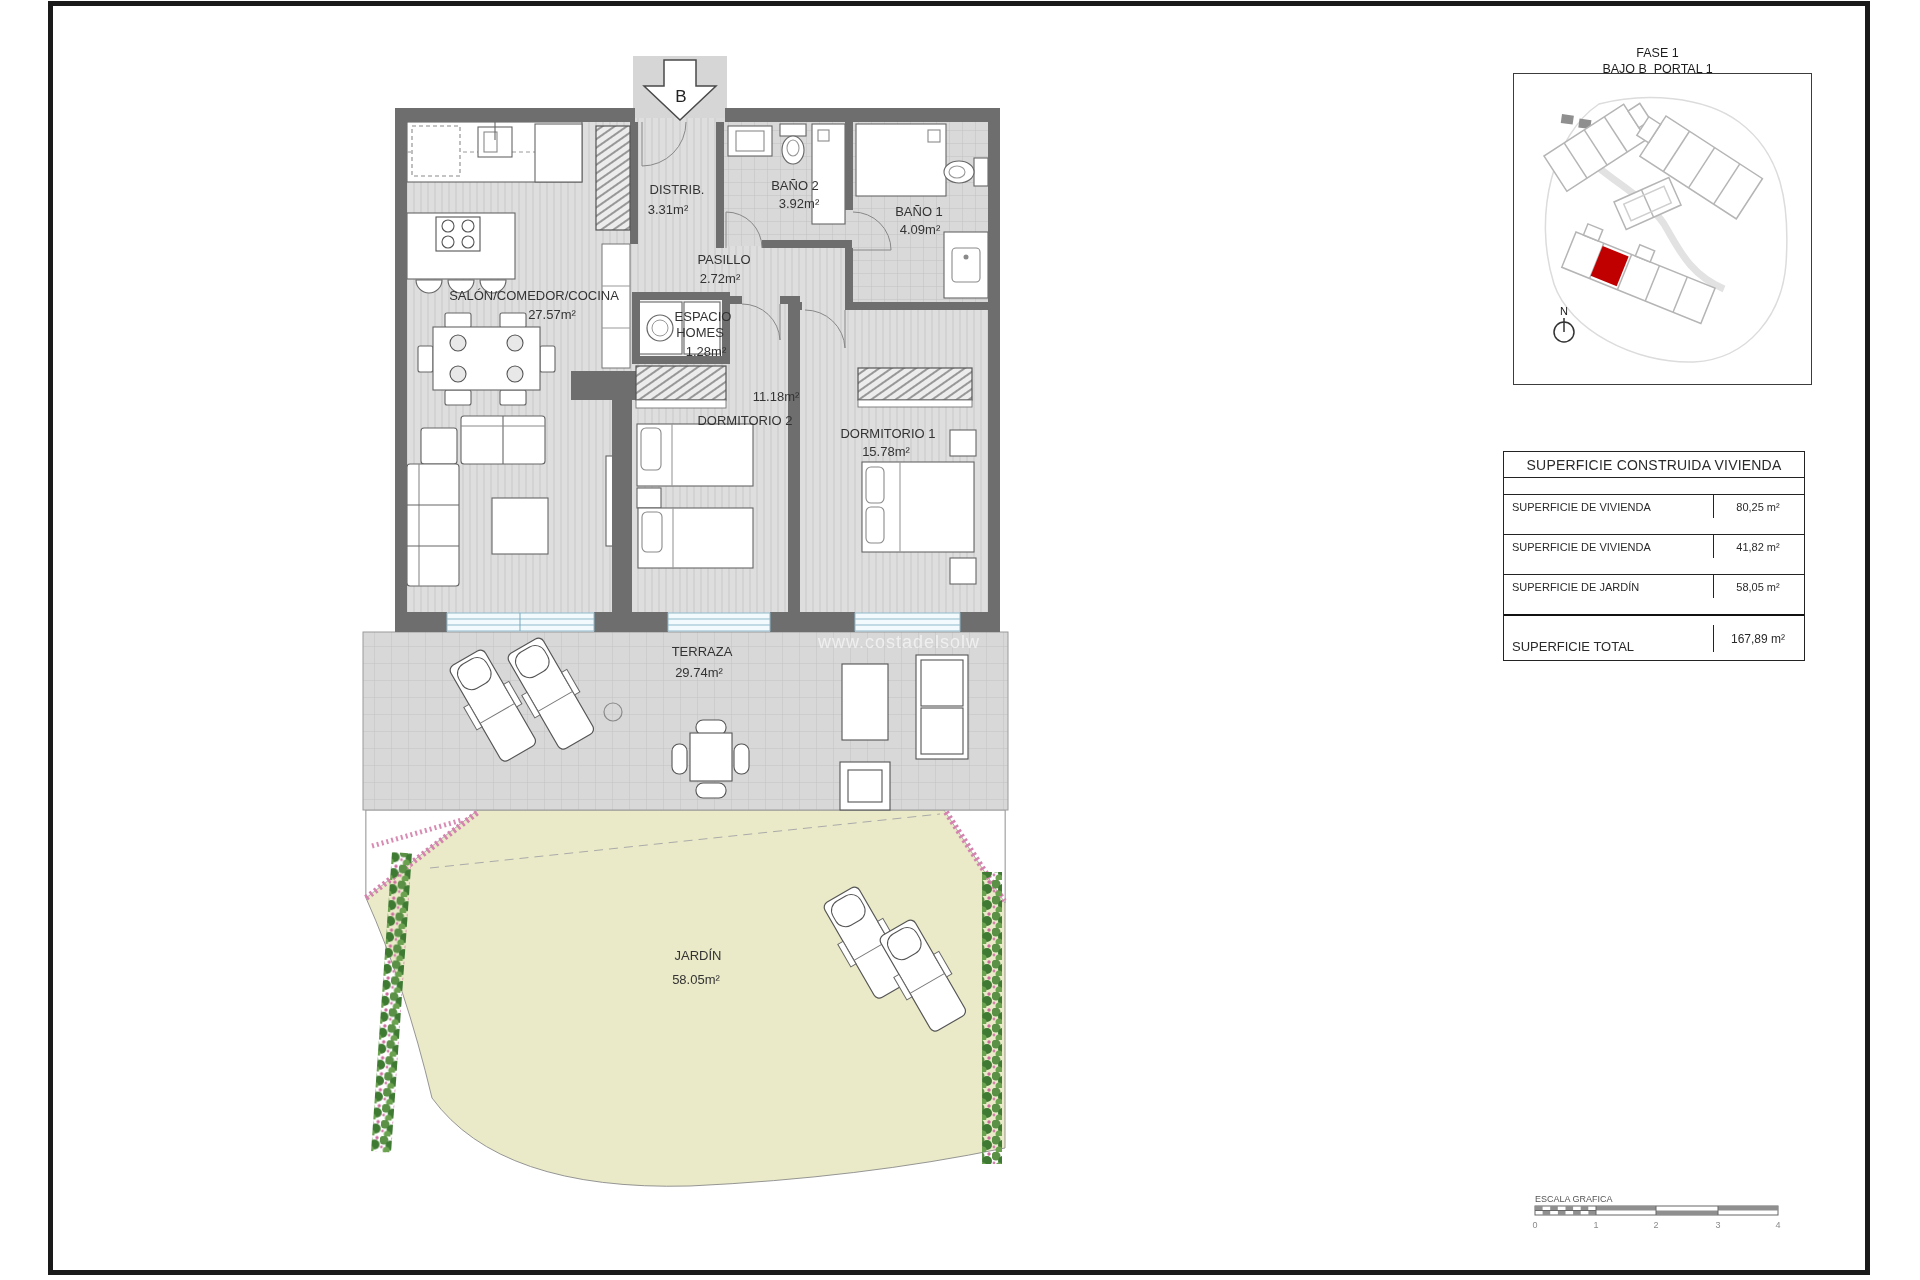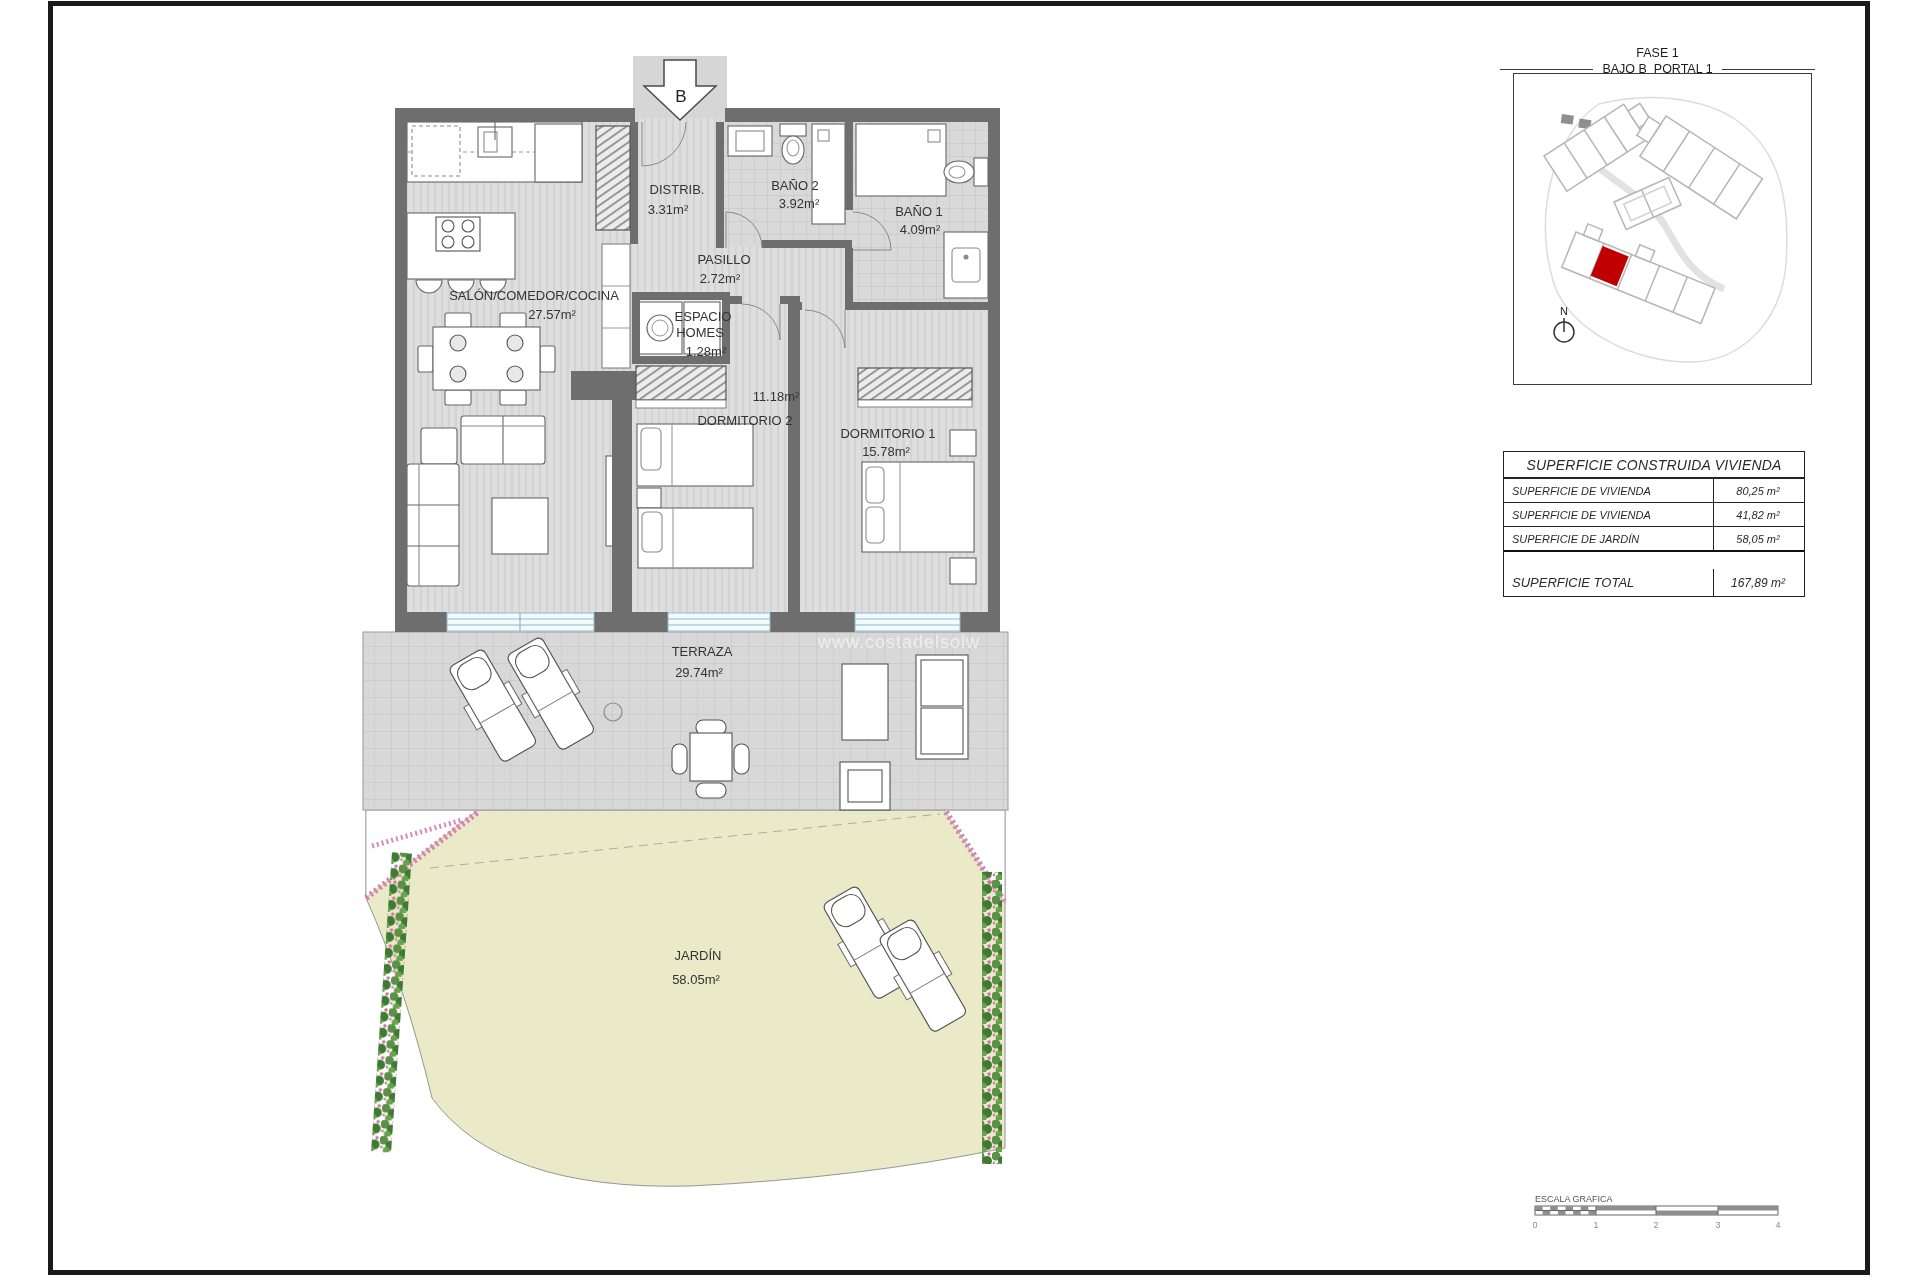--- a/index.html
+++ b/index.html
@@ -5,31 +5,31 @@
   html,body{margin:0;padding:0;background:#ffffff;width:1920px;height:1280px;overflow:hidden;
     font-family:"Liberation Sans",sans-serif;}
   .sheet-frame{position:absolute;left:48px;top:1px;width:1822px;height:1274px;
     border:5px solid #1a1a1a;box-sizing:border-box;background:#ffffff;}
   #plan-svg{position:absolute;left:355px;top:30px;}
   .watermark{position:absolute;left:818px;top:632px;font-size:18px;letter-spacing:1px;
     color:rgba(255,255,255,0.60);z-index:5;}
   
   .loc-title{position:absolute;left:1500px;top:34px;width:315px;text-align:center;color:#1d1d1d;margin-top:12px;}
   .loc-phase{font-size:12.5px;line-height:15px;}
-  .loc-line2{display:flex;align-items:center;font-size:12.5px;line-height:16px;}
+  .loc-line2{display:flex;align-items:center;font-size:12.5px;line-height:16px;flex-direction:column;}
   .loc-rule{flex:1;height:1px;background:#3a3a3a;}
   .loc-unit{padding:0 9px;white-space:pre;}
   .loc-box{position:absolute;left:1513px;top:73px;width:299px;height:312px;
     border:1.5px solid #3c3c3c;background:#fff;box-sizing:border-box;}
   
   .area-table{position:absolute;left:1503px;top:451px;width:302px;background:#fff;
-    border:1.5px solid #232323;box-sizing:border-box;color:#2a2a2a;font-style:italic;}
+    border:1.5px solid #232323;box-sizing:border-box;color:#2a2a2a;}
   .at-header{border-bottom:1px solid #232323;text-align:center;font-size:14px;
     padding:5px 2px 4px 2px;letter-spacing:.2px;}
-  .at-row{display:flex;border-top:1px solid #232323;align-items:flex-end;}
+  .at-row{display:flex;border-top:1px solid #232323;align-items:center;margin-top:16px;}
   .at-row:first-of-type{border-top:none;}
   .at-label{flex:1;font-size:11px;padding:6px 4px 5px 8px;}
   .at-value{width:88px;border-left:1px solid #232323;font-size:11px;text-align:center;
     padding:6px 2px 5px 0;}
   .at-total{border-top:2.5px solid #111;}
   .at-total .at-label{font-size:13px;padding-top:23px;padding-bottom:6px;}
   .at-total .at-value{font-size:12px;padding-top:7px;padding-bottom:6px;}
   
   #scale-svg{position:absolute;left:1518px;top:1190px;}
   

